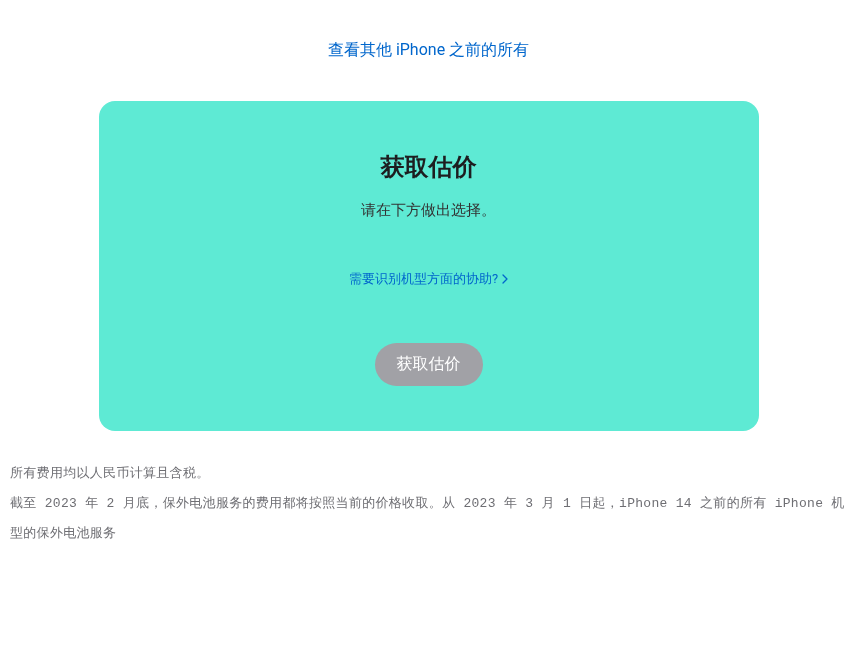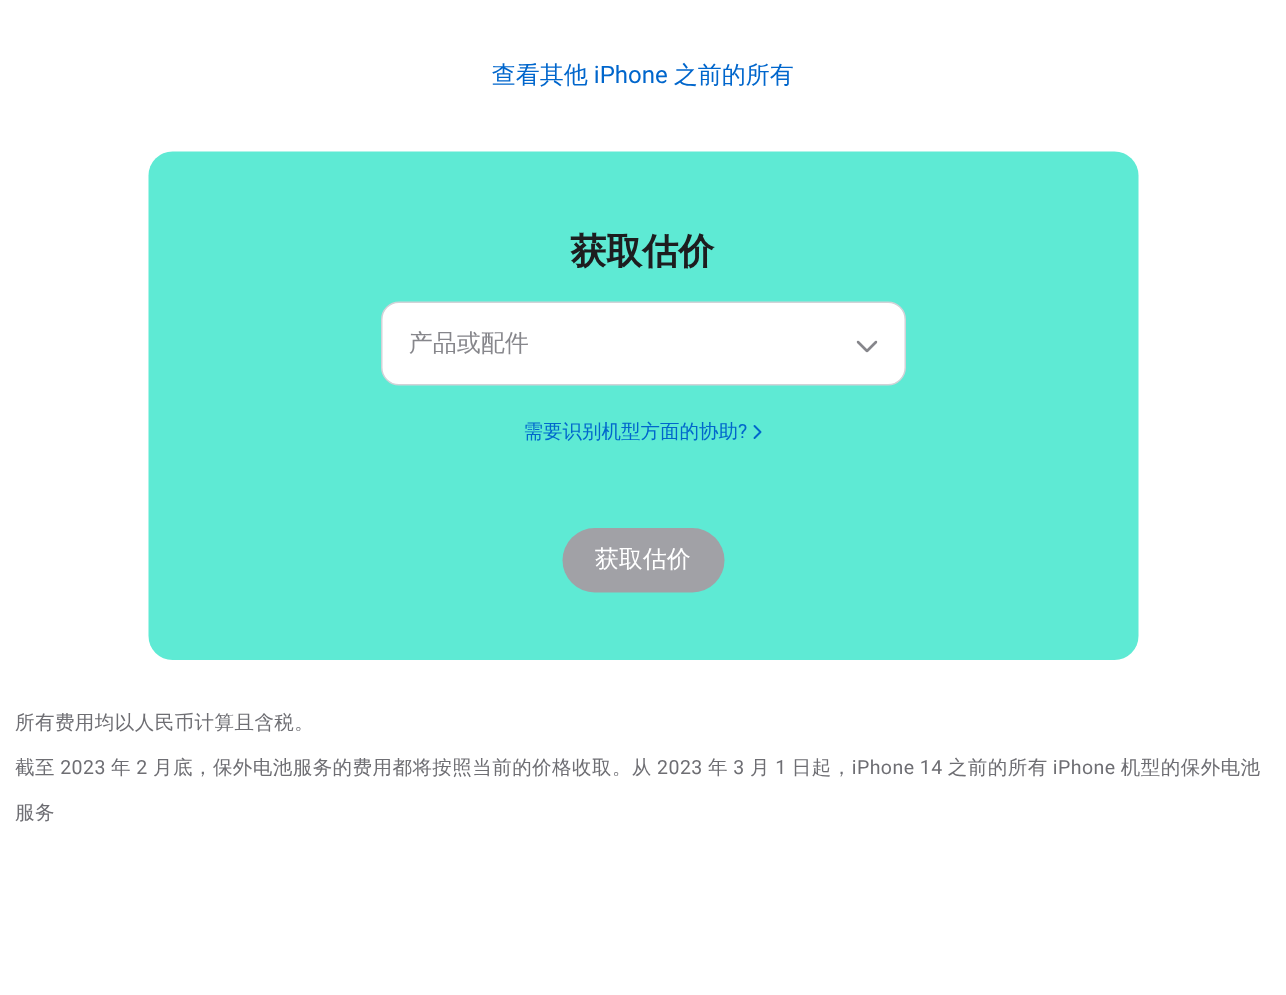--- a/index.html
+++ b/index.html
@@ -93,41 +93,33 @@
     }
     .footer {
       padding: 28px 10px 0 10px;
     }
     .footer-text {
       font-size: 13px;
       color: #6e6e73;
       line-height: 2.3;
       text-align: left;
       letter-spacing: 0.3px;
+      font-family: Liberation Mono, monospace;
     }
   </style>
 </head>
 <body>
 
 <div class="container">
   <div class="top-link">查看其他 iPhone 之前的所有</div>
 
   <div class="card">
     <h2 class="card-title">获取估价</h2>
+    <p class="card-subtitle">请在下方做出选择。</p>
 
-    <div class="select-wrap">
-      <div class="select-box">
-        <span class="select-placeholder">产品或配件</span>
-        <span class="chevron">
-          <svg width="14" height="8" viewBox="0 0 14 8" fill="none">
-            <path d="M1 1L7 7L13 1" stroke="#86868b" stroke-width="1.8" stroke-linecap="round" stroke-linejoin="round"></path>
-          </svg>
-        </span>
-      </div>
-    </div>
 
 
     <div class="help-link">
       <span>需要识别机型方面的协助?</span>
       <svg viewBox="0 0 6 10" fill="none">
         <path d="M1 1L5 5L1 9" stroke="#0066cc" stroke-width="1.3" stroke-linecap="round" stroke-linejoin="round"></path>
       </svg>
     </div>
 
     <button class="submit-btn">获取估价</button>

